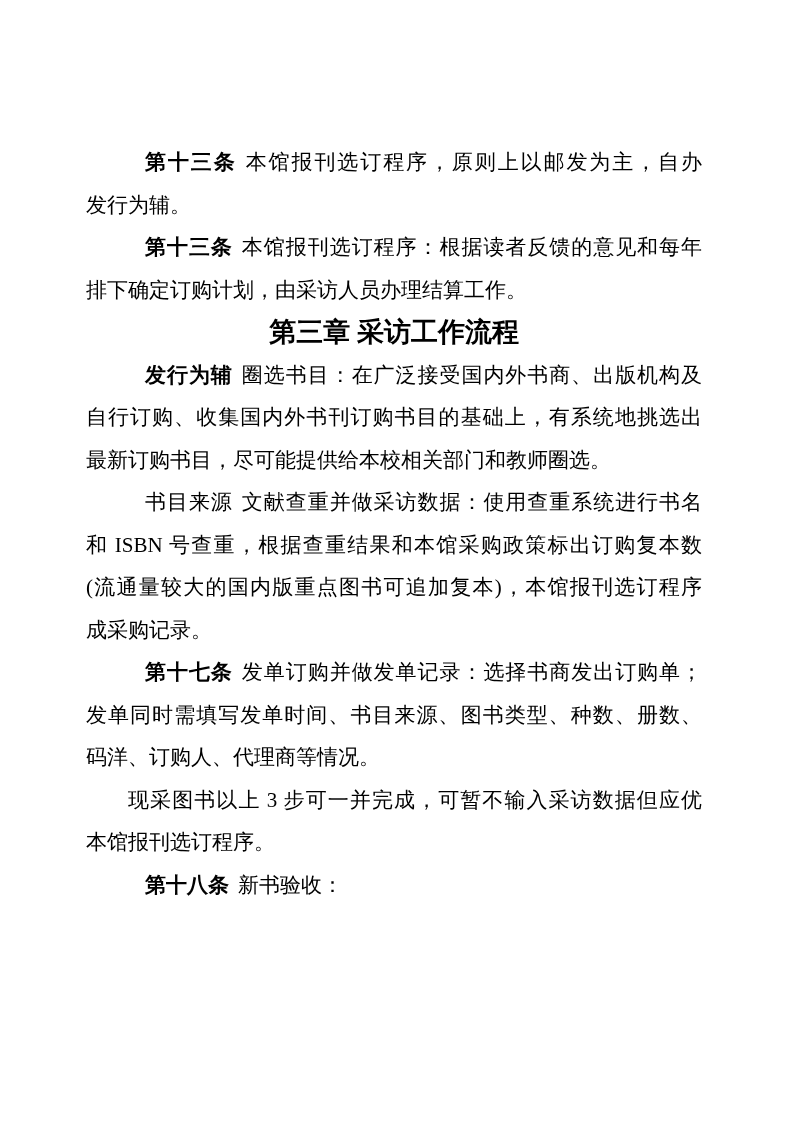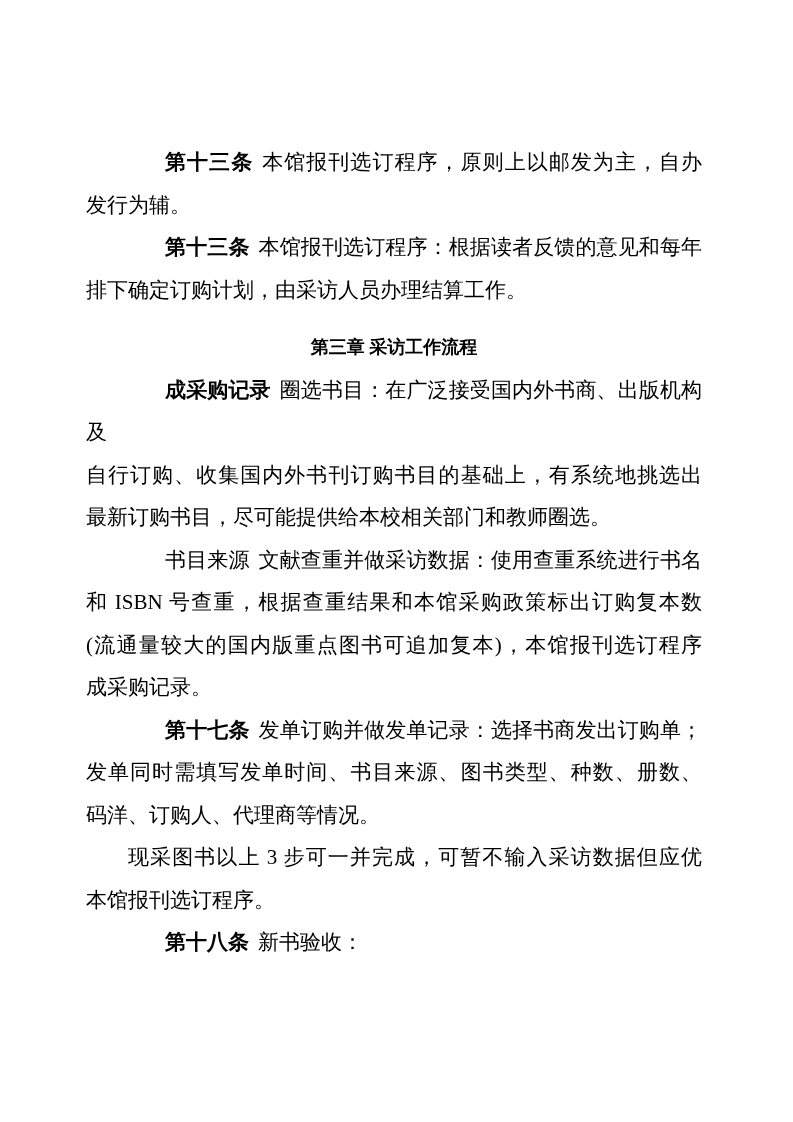--- a/index.html
+++ b/index.html
@@ -35,49 +35,47 @@
     text-align-last: justify;
   }
   .indent-article {
     text-indent: 59px;
   }
   .indent-plain {
     text-indent: 42px;
   }
   .article-label {
     margin-right: 9px;
-    margin-left: 20px;
   }
   .article-label.bold {
     font-weight: bold;
   }
   .chapter-heading {
     text-align: center;
     font-weight: bold;
-    font-size: 18px;
+    font-size: 27px;
     line-height: 42.5px;
-    margin-top: 15px;
   }
 </style>
 </head>
 <body>
 
 <div class="page">
   <div class="content" id="content">
       <div class="para">
         <div class="line full indent-article"><span class="article-label bold">第十三条</span><span>本馆报刊选订程序，原则上以邮发为主，自办</span></div>
         <div class="line">发行为辅。</div>
       </div>
       <div class="para">
         <div class="line full indent-article"><span class="article-label bold">第十三条</span><span>本馆报刊选订程序：根据读者反馈的意见和每年</span></div>
         <div class="line">排下确定订购计划，由采访人员办理结算工作。</div>
       </div>
       <div class="chapter-heading">第三章 采访工作流程</div>
       <div class="para">
-        <div class="line full indent-article"><span class="article-label bold">成采购记录</span><span>圈选书目：在广泛接受国内外书商、出版机构及</span></div>
+        <div class="line full indent-article"><span class="article-label bold">发行为辅</span><span>圈选书目：在广泛接受国内外书商、出版机构及</span></div>
         <div class="line full">自行订购、收集国内外书刊订购书目的基础上，有系统地挑选出</div>
         <div class="line">最新订购书目，尽可能提供给本校相关部门和教师圈选。</div>
       </div>
       <div class="para">
         <div class="line full indent-article"><span class="article-label">书目来源</span><span>文献查重并做采访数据：使用查重系统进行书名</span></div>
         <div class="line full">和 ISBN 号查重，根据查重结果和本馆采购政策标出订购复本数</div>
         <div class="line full">(流通量较大的国内版重点图书可追加复本)，本馆报刊选订程序</div>
         <div class="line">成采购记录。</div>
       </div>
       <div class="para">

